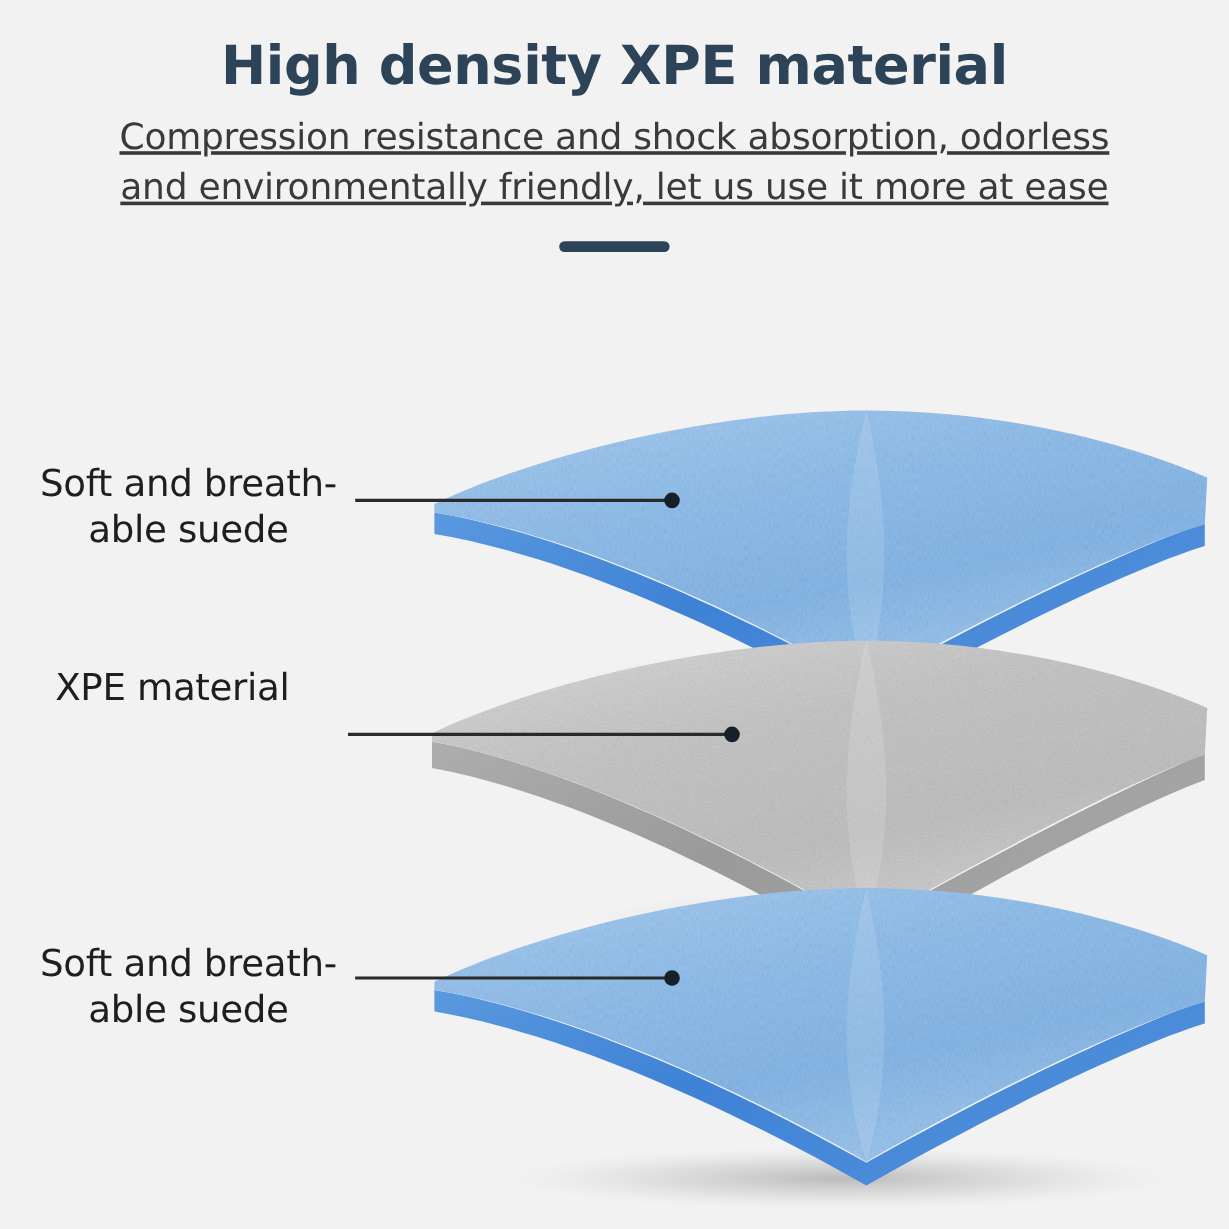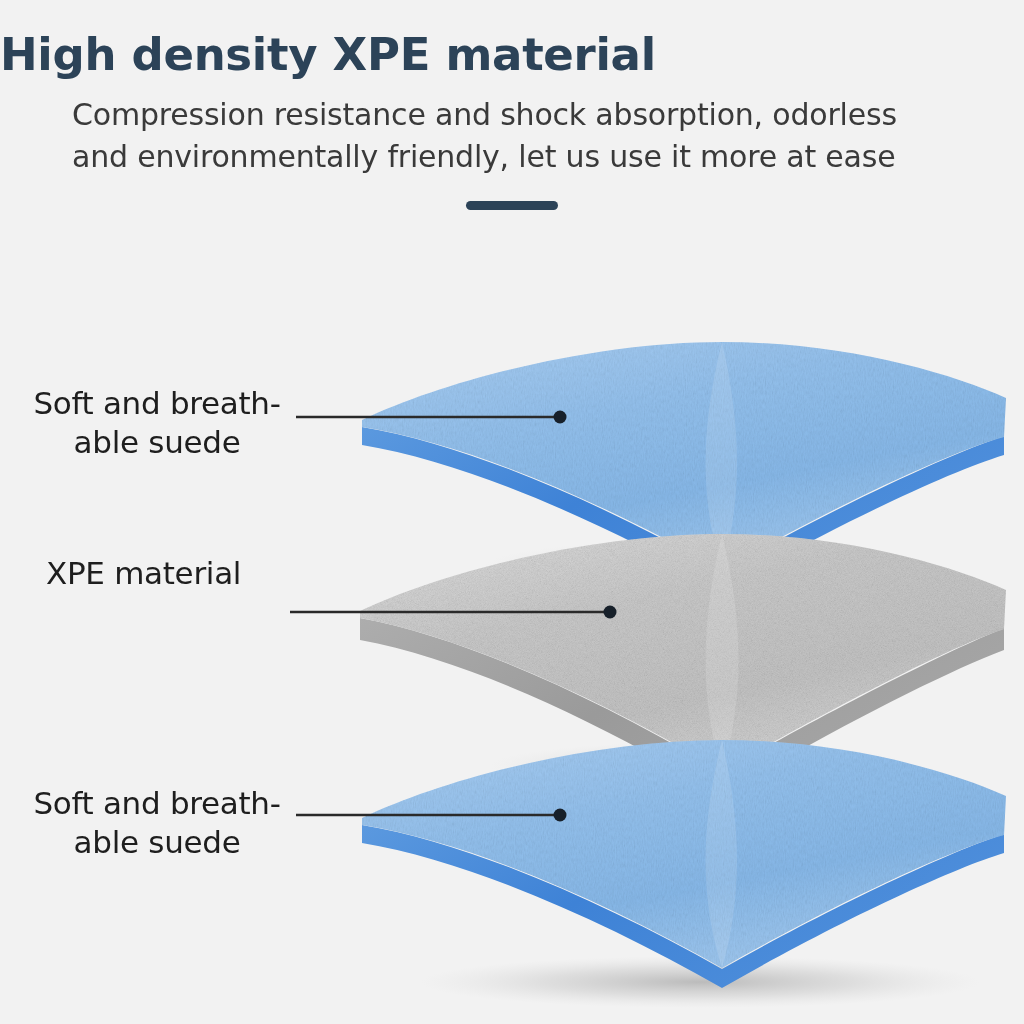--- a/index.html
+++ b/index.html
@@ -21,20 +21,21 @@
     height: 1024px;
     background: #f2f2f2;
   }
 
   
   .header {
     position: absolute;
     top: 0;
     left: 0;
     width: 1024px;
+    text-align: center;
   }
 
   .page-title {
     margin: 0;
     padding-top: 30px;
     font-size: 45px;
     font-weight: bold;
     color: #2c4358;
     letter-spacing: -0.3px;
     line-height: 1.1;
@@ -44,20 +45,21 @@
   .page-subtitle {
     margin: 0 auto;
     padding-top: 14px;
     width: 880px;
     font-size: 30px;
     font-weight: normal;
     color: #3a3a3a;
     line-height: 1.42;
     letter-spacing: -0.2px;
     font-family: "DejaVu Sans", "Liberation Sans", sans-serif;
+    text-decoration: underline;
   }
 
   .title-divider {
     margin: 22px auto 0 auto;
     width: 92px;
     height: 9px;
     border-radius: 5px;
     background: #2c4358;
   }
 

